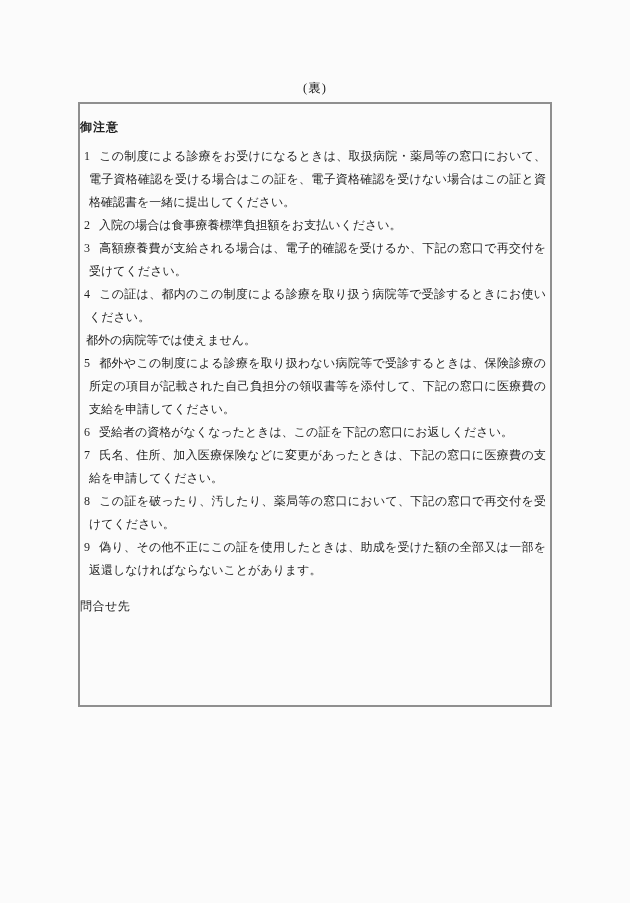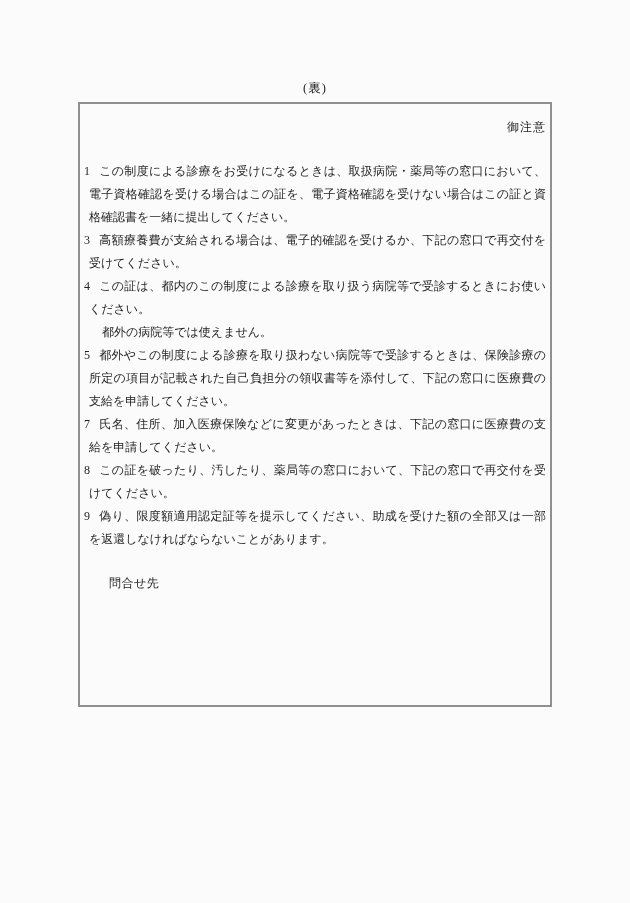--- a/index.html
+++ b/index.html
@@ -30,66 +30,68 @@
     top: 102px;
     left: 78px;
     width: 474px;
     height: 605px;
     box-sizing: border-box;
     border: 2px solid #8f8f8f;
     background: #fbfbfb;
     padding: 12px 4px 0 0;
   }
   .notice-title {
-    text-align: right;
+    text-align: left;
     line-height: 23px;
-    margin-bottom: 21px;
+    margin-bottom: 6px;
     letter-spacing: 1px;
+    font-weight: bold;
   }
   .item {
     padding-left: 9px;
     text-indent: -5px;
     line-height: 23px;
     text-align: justify;
   }
   .item .num {
     display: inline-block;
     width: 15px;
     text-indent: 0;
   }
   .subnote {
-    padding-left: 22px;
+    padding-left: 6px;
     line-height: 23px;
   }
   .contact {
-    margin-top: 21px;
-    padding-left: 29px;
+    margin-top: 13px;
     line-height: 23px;
     letter-spacing: 0.5px;
   }
 </style>
 </head>
 <body>
 
 <div class="page-label">(裏)</div>
 
 <div class="notice-box">
   <div class="notice-title">御注意</div>
 
   <div class="item"><span class="num">1</span><span>この制度による診療をお受けになるときは、取扱病院・薬局等の窓口において、電子資格確認を受ける場合はこの証を、電子資格確認を受けない場合はこの証と資格確認書を一緒に提出してください。</span></div>
 
+  <div class="item"><span class="num">2</span><span>入院の場合は食事療養標準負担額をお支払いください。</span></div>
 
   <div class="item"><span class="num">3</span><span>高額療養費が支給される場合は、電子的確認を受けるか、下記の窓口で再交付を受けてください。</span></div>
 
   <div class="item"><span class="num">4</span><span>この証は、都内のこの制度による診療を取り扱う病院等で受診するときにお使いください。</span></div>
   <div class="subnote">都外の病院等では使えません。</div>
 
   <div class="item"><span class="num">5</span><span>都外やこの制度による診療を取り扱わない病院等で受診するときは、保険診療の所定の項目が記載された自己負担分の領収書等を添付して、下記の窓口に医療費の支給を申請してください。</span></div>
 
+  <div class="item"><span class="num">6</span><span>受給者の資格がなくなったときは、この証を下記の窓口にお返しください。</span></div>
 
   <div class="item"><span class="num">7</span><span>氏名、住所、加入医療保険などに変更があったときは、下記の窓口に医療費の支給を申請してください。</span></div>
 
   <div class="item"><span class="num">8</span><span>この証を破ったり、汚したり、薬局等の窓口において、下記の窓口で再交付を受けてください。</span></div>
 
-  <div class="item"><span class="num">9</span><span>偽り、限度額適用認定証等を提示してください、助成を受けた額の全部又は一部を返還しなければならないことがあります。</span></div>
+  <div class="item"><span class="num">9</span><span>偽り、その他不正にこの証を使用したときは、助成を受けた額の全部又は一部を返還しなければならないことがあります。</span></div>
 
   <div class="contact">問合せ先</div>
 </div>
 
 </body></html>

